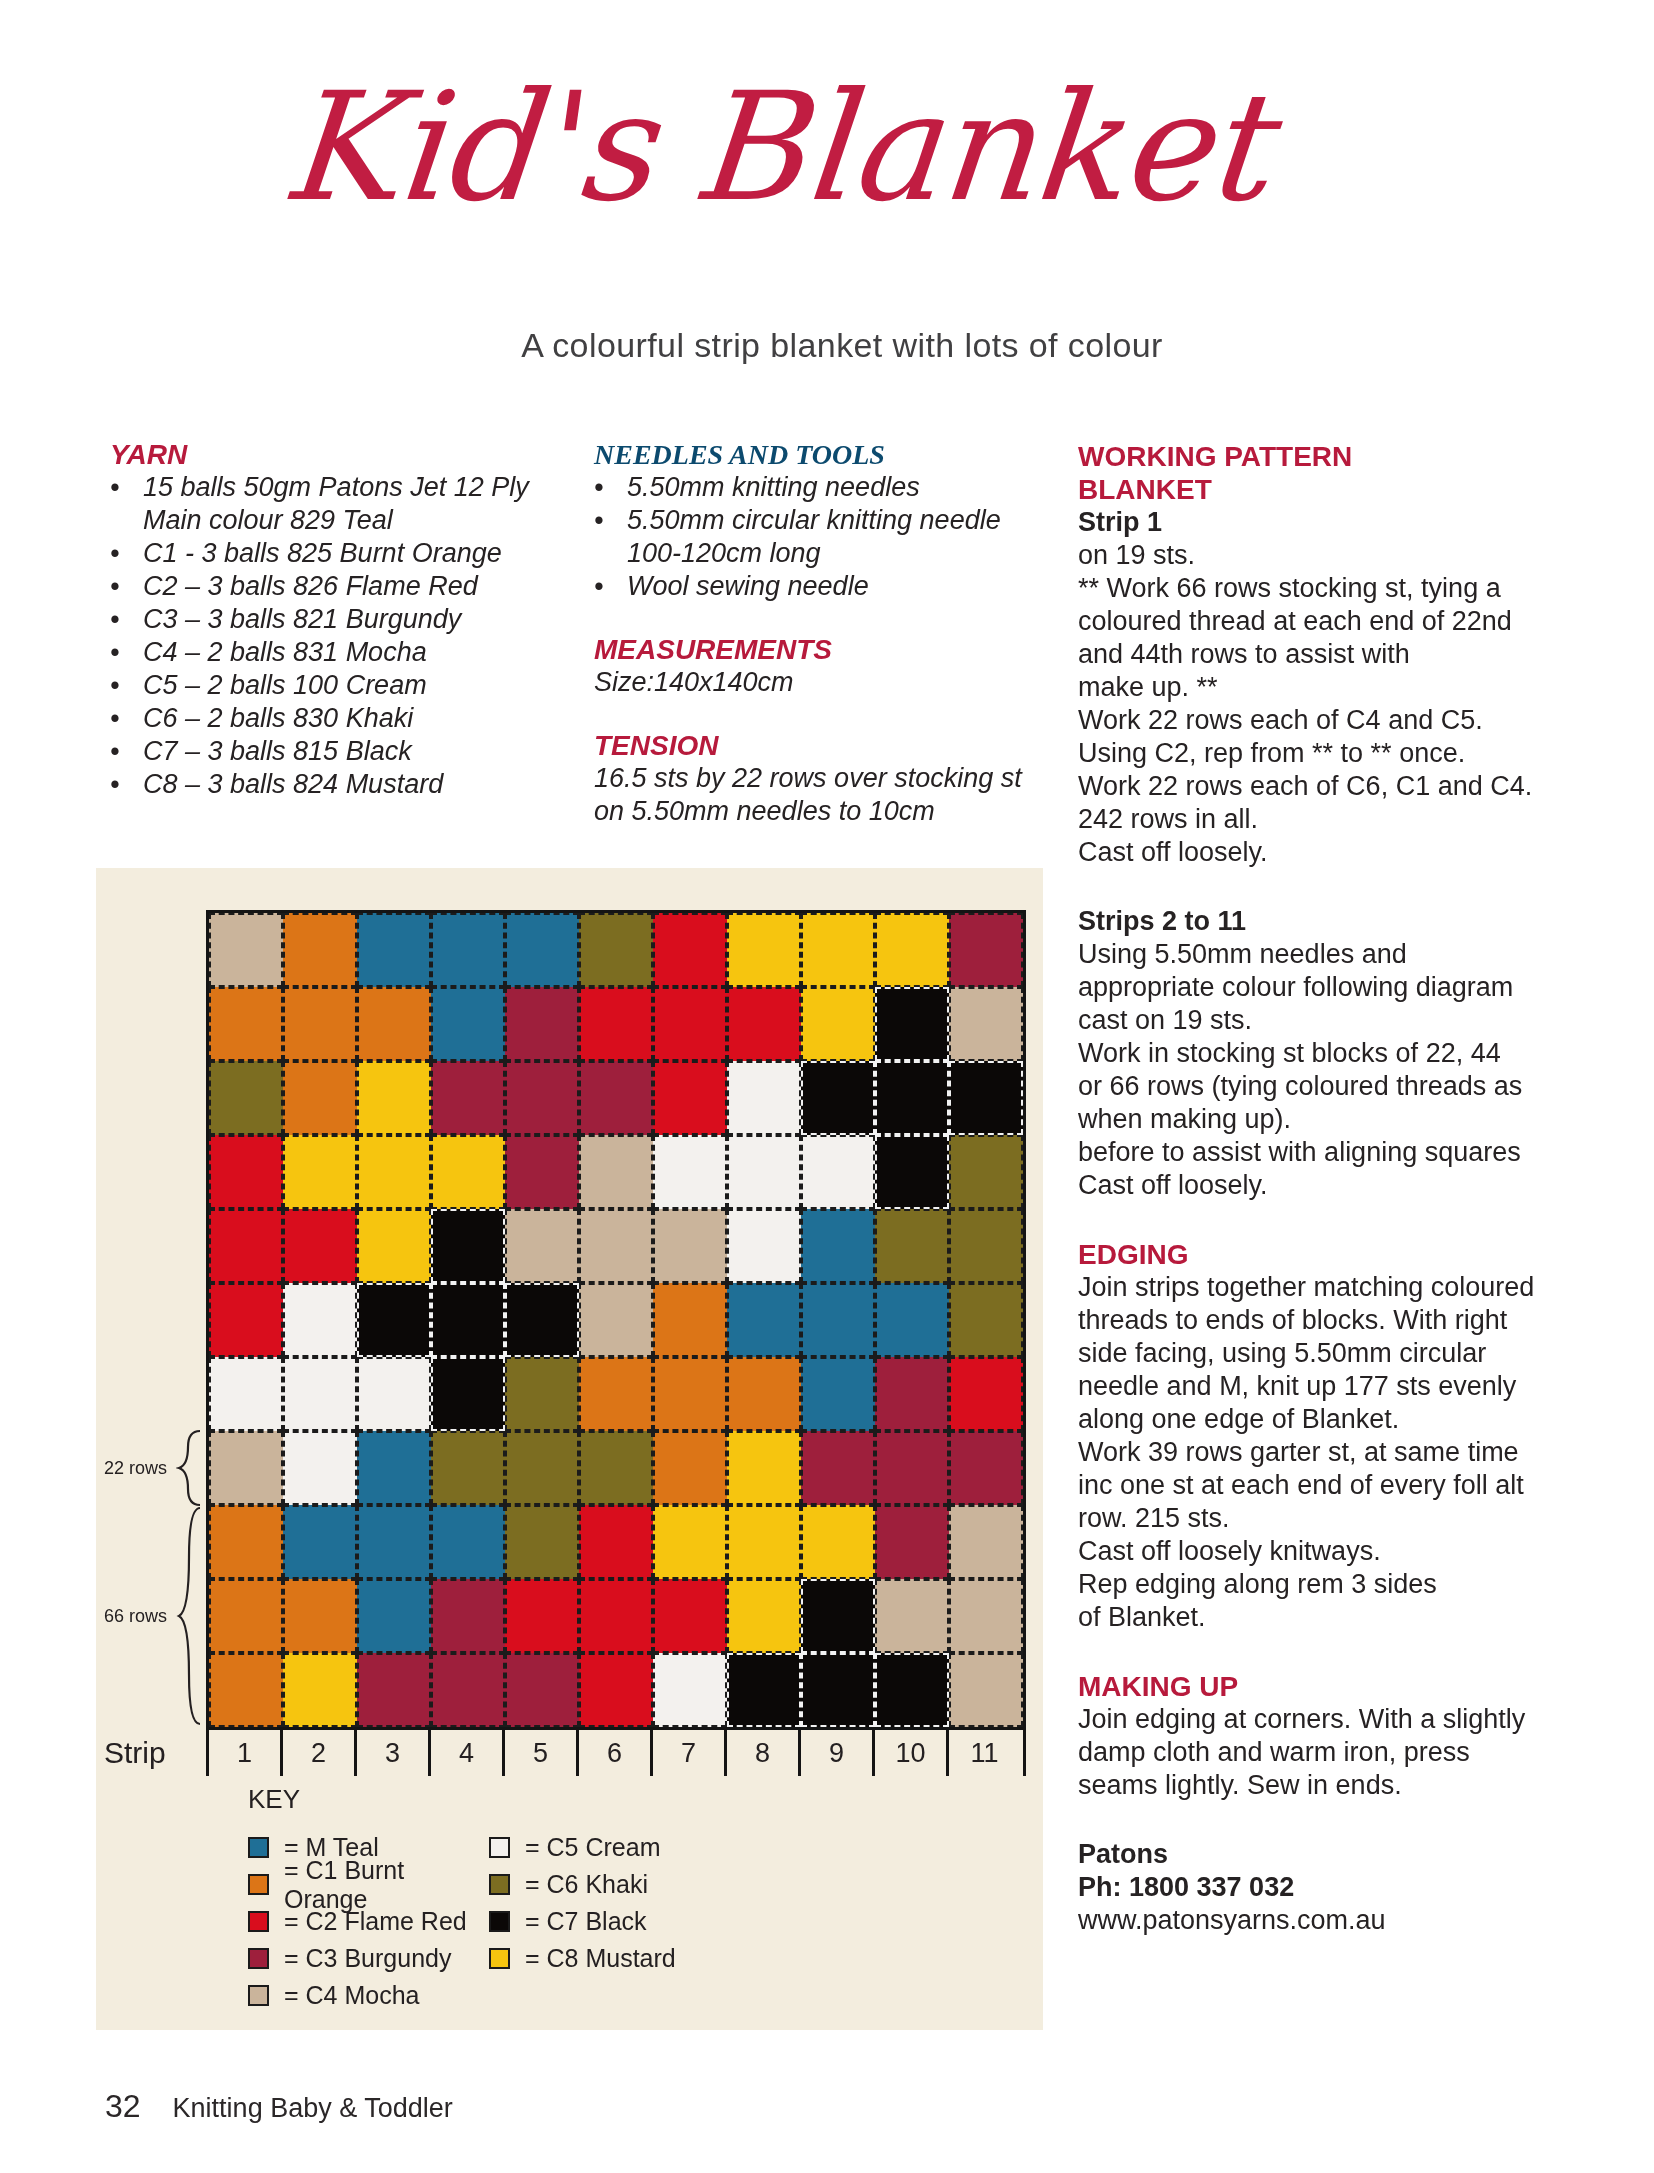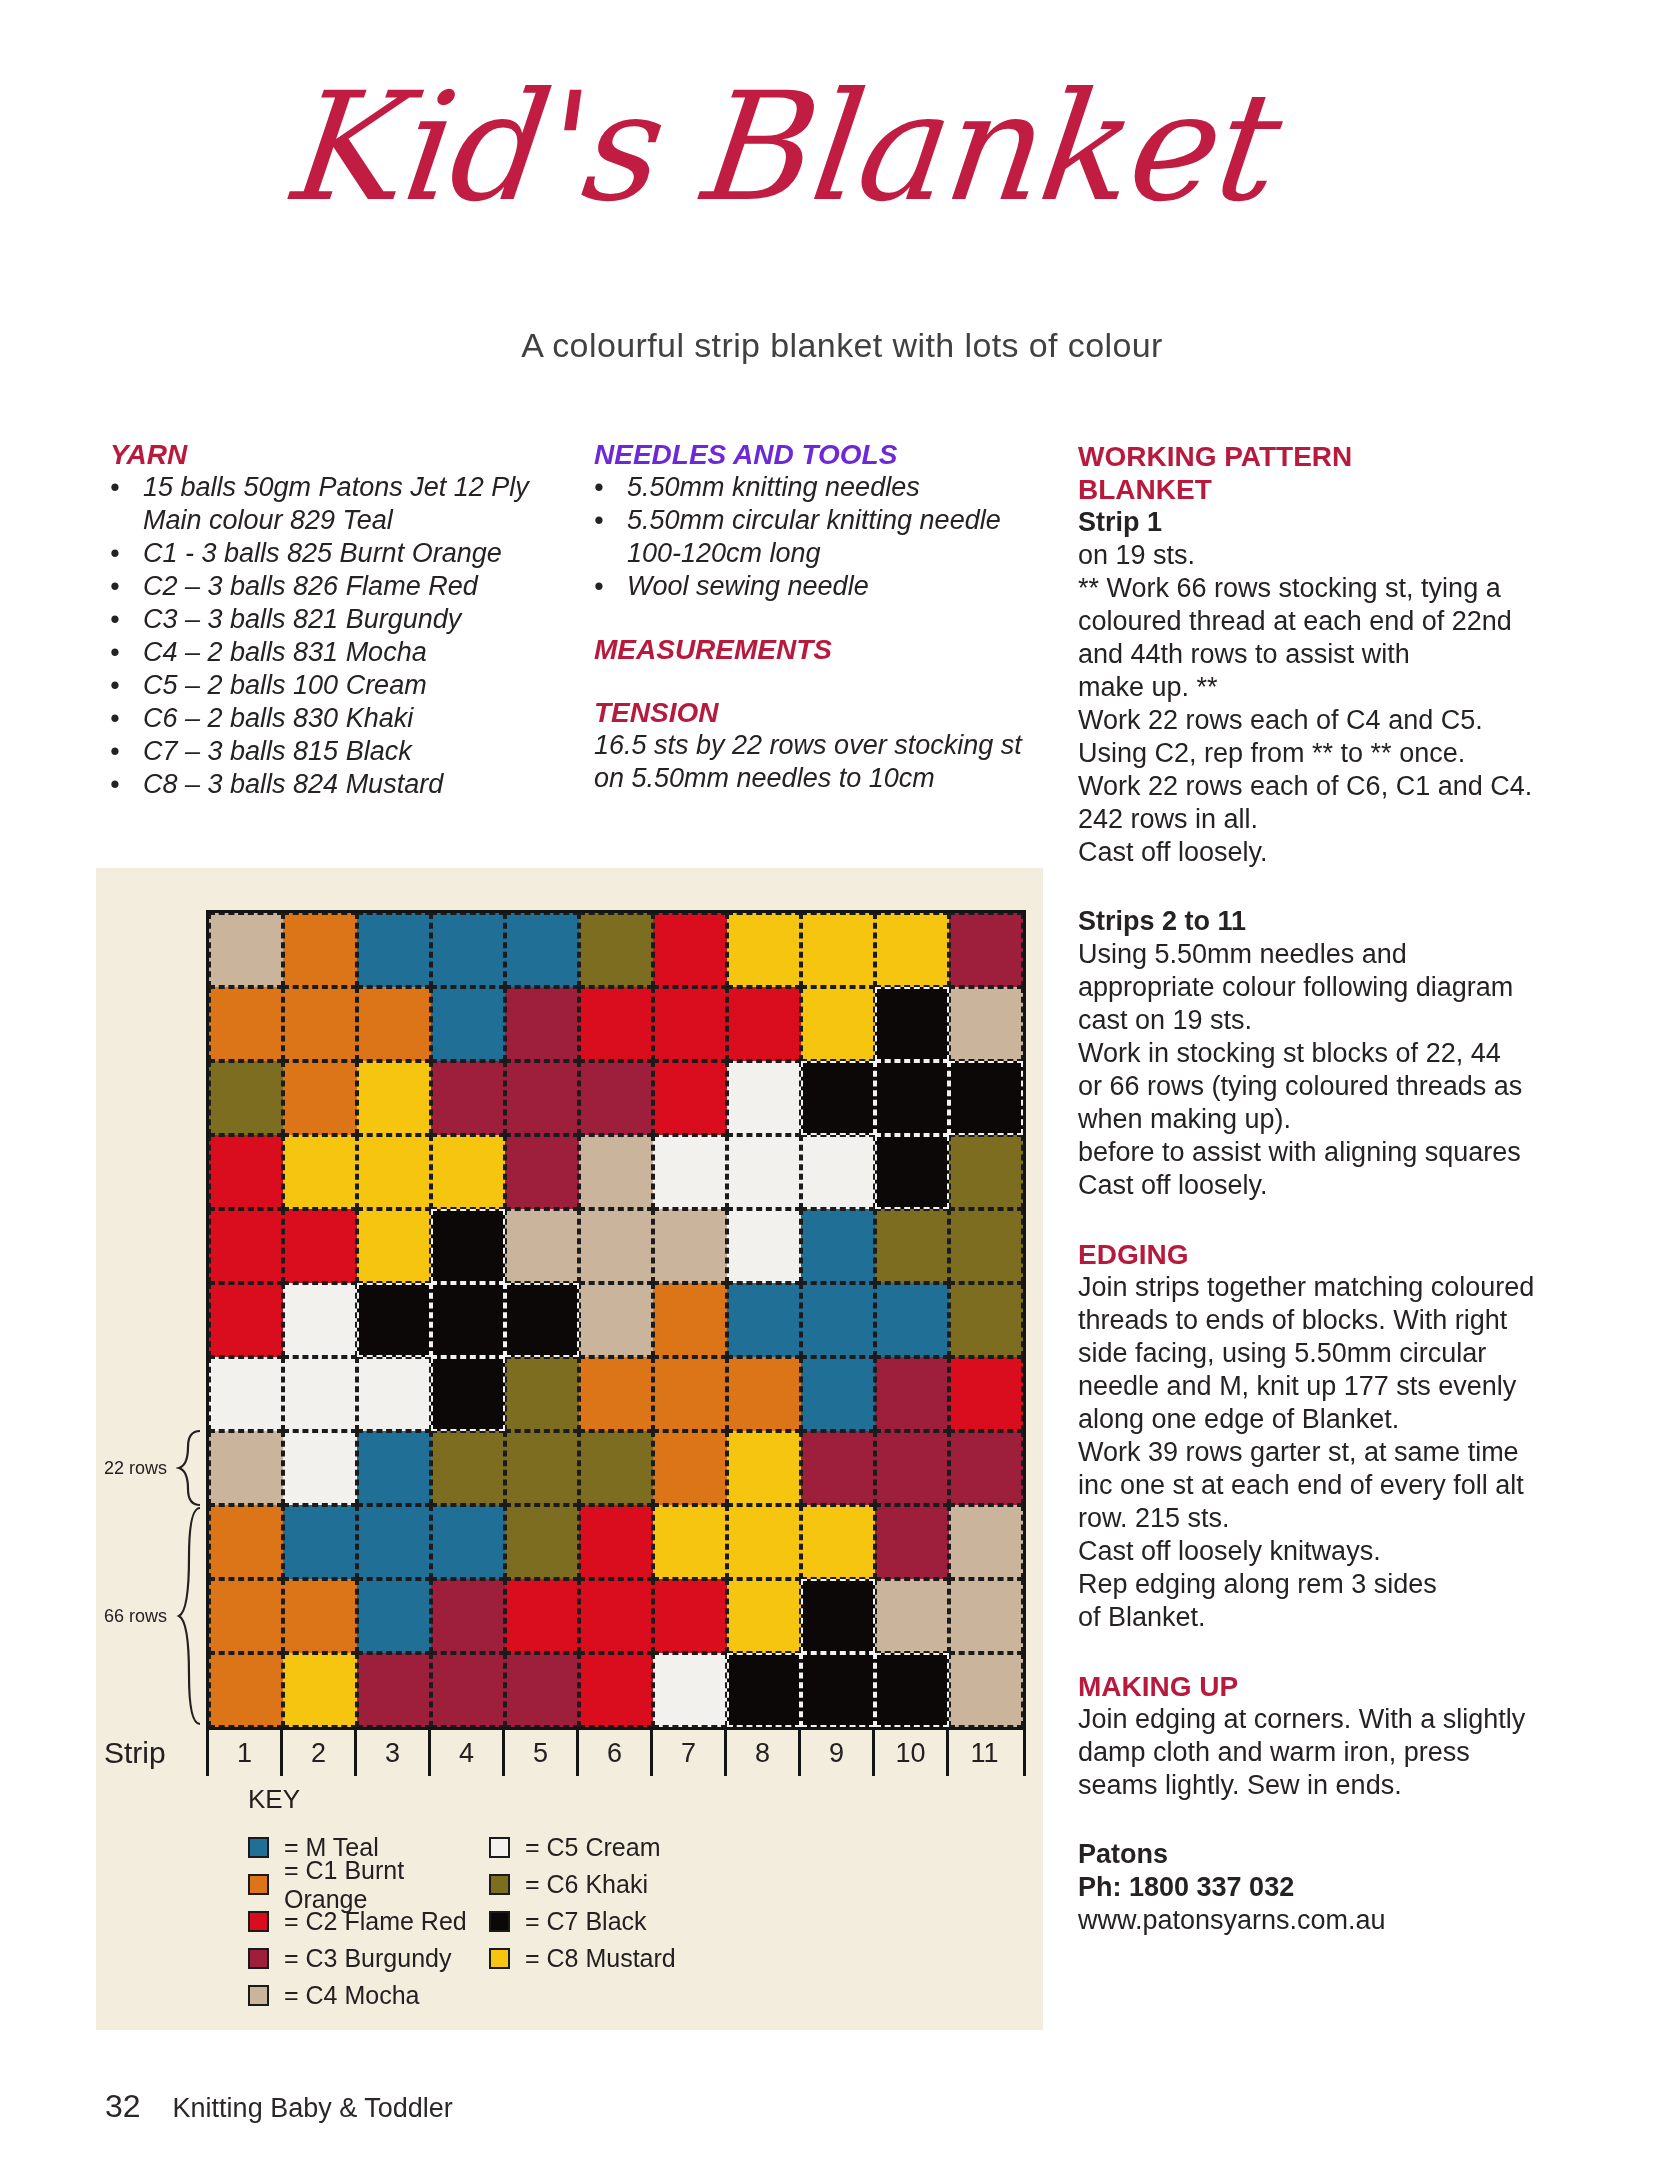--- a/index.html
+++ b/index.html
@@ -124,21 +124,21 @@
         <div class="bullet-item">
           <div class="bullet">•</div>
           <div class="blines">
             <div>C8 – 3 balls 824 Mustard</div>
           </div>
         </div>
       </div>
   </section>
 
   <section class="col col-needles">
-    <h2 class="hd it accent" style="color: #6d28d9;">NEEDLES AND TOOLS</h2>
+    <h2 class="hd it accent" style="color: #0c4a6e; font-family: Liberation Serif, serif;">NEEDLES AND TOOLS</h2>
     <div id="needles-list">
         <div class="bullet-item">
           <div class="bullet">•</div>
           <div class="blines">
             <div>5.50mm knitting needles</div>
           </div>
         </div>
         <div class="bullet-item">
           <div class="bullet">•</div>
           <div class="blines">
@@ -147,20 +147,21 @@
           </div>
         </div>
         <div class="bullet-item">
           <div class="bullet">•</div>
           <div class="blines">
             <div>Wool sewing needle</div>
           </div>
         </div>
       </div>
     <h2 class="hd it accent gap-top" style="color: rgb(183, 26, 60);">MEASUREMENTS</h2>
+    <div class="it">Size:140x140cm</div>
     <h2 class="hd it accent gap-top" style="color: rgb(183, 26, 60);">TENSION</h2>
     <div id="tension-lines" class="it">
         <div>16.5 sts by 22 rows over stocking st</div>
         <div>on 5.50mm needles to 10cm</div>
       </div>
   </section>
 
   <section class="col col-working" id="working-col">
       <div class="hd accent" style="color: rgb(183, 26, 60);">WORKING PATTERN</div>
       <div class="hd accent" style="color: rgb(183, 26, 60);">BLANKET</div>

